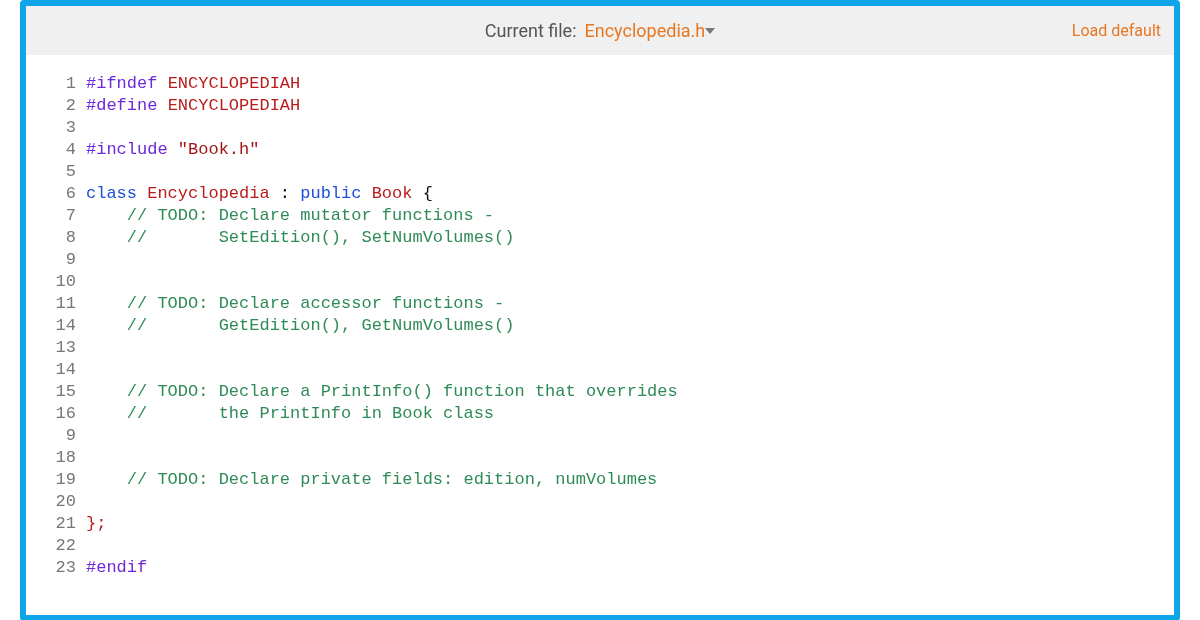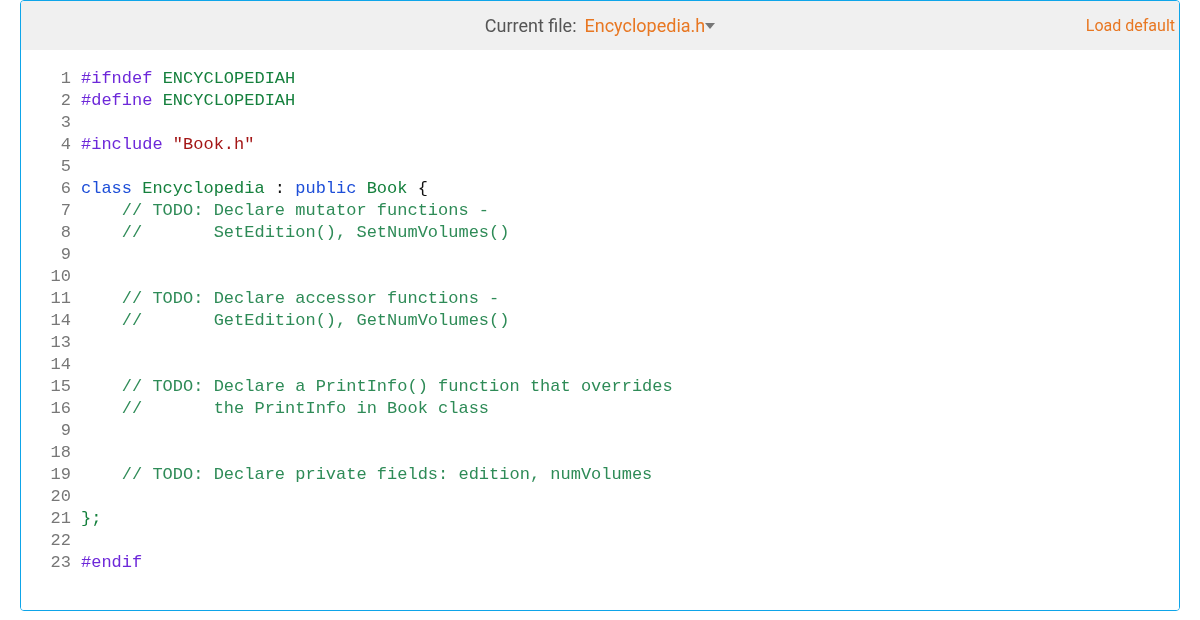--- a/index.html
+++ b/index.html
@@ -5,21 +5,21 @@
     * { margin: 0; padding: 0; box-sizing: border-box; }
     body {
       font-family: -apple-system, BlinkMacSystemFont, "Segoe UI", Roboto, sans-serif;
       background: #fff;
       width: 1200px;
       height: 620px;
       overflow: hidden;
     }
     .container {
       margin: 0 20px;
-      border: 1px solid #0ea5e9;
+      border: 6px solid #0ea5e9;
       border-radius: 4px;
       overflow: hidden;
     }
     .header {
       background: #f0f0f0;
       padding: 14px 20px;
       display: flex;
       align-items: center;
       justify-content: center;
       position: relative;
@@ -40,21 +40,21 @@
     }
     .chevron {
       width: 0;
       height: 0;
       border-left: 5px solid transparent;
       border-right: 5px solid transparent;
       border-top: 6px solid #777;
     }
     .load-default {
       position: absolute;
-      right: 0px;
+      right: 9px;
       color: #e87722;
       font-size: 16px;
       cursor: pointer;
       padding-right: 4px;
     }
     .editor {
       display: flex;
       background: #fff;
       font-family: "Consolas", "Monaco", "Courier New", monospace;
       font-size: 17px;
@@ -77,21 +77,21 @@
     .code {
       flex: 1;
       white-space: pre;
       color: #111;
     }
     .code .line { height: 22px; }
     .kw-pp { color: #6d28d9; }
     .kw { color: #1d4ed8; }
     .str { color: #a31515; }
     .comment { color: #2e8b57; }
-    .id { color: #15803d; }
+    .id { color: #b91c1c; }
   </style>
 </head>
 <body>
 
 <div class="container">
   <div class="header">
     <span class="current-file-label">Current file:</span>
     <span class="file-dropdown">
       <span class="file-name">Encyclopedia.h</span>
       <span class="chevron"></span>

